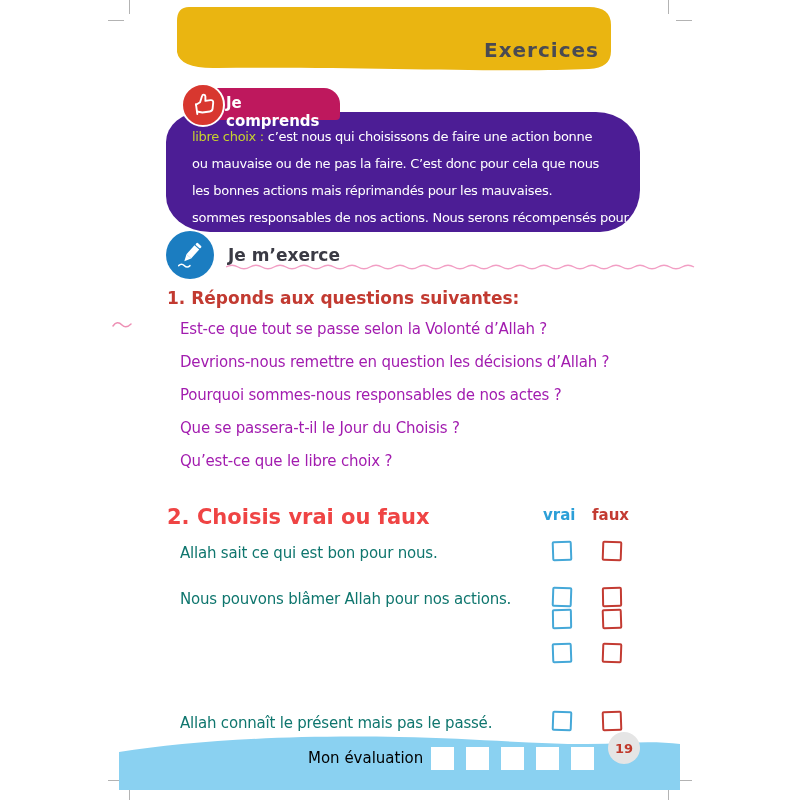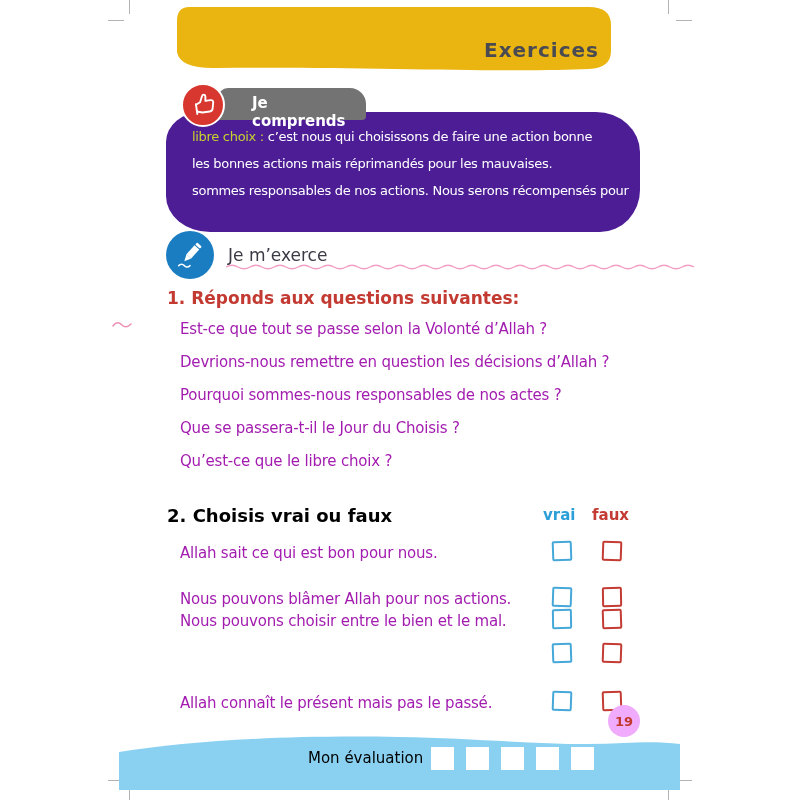--- a/index.html
+++ b/index.html
@@ -8,64 +8,64 @@
 
   
   .crop { position:absolute; background:#b3b3b3; }
 
   
   .banner-wrap { position:absolute; left:167px; top:7px; width:446px; height:66px; }
   .banner-title { position:absolute; right:14px; top:31px; font-size:20px; font-weight:bold;
                   color:#4A4A52; letter-spacing:1px; }
 
   
-  .comp-tab { position:absolute; left:218px; top:88px; width:148px; height:32px;
-              background:#737373; border-radius:10px 16px 4px 0; z-index:2; }
+  .comp-tab { position:absolute; left:192px; top:88px; width:148px; height:32px;
+              background:#be185d; border-radius:10px 16px 4px 0; z-index:2; }
   .comp-tab span { position:absolute; left:34px; top:6px; color:#fff; font-weight:bold; font-size:15px; }
   .comp-circle { position:absolute; left:181px; top:83px; width:44px; height:44px; border-radius:50%;
                  background:#D8372F; border:2px solid #fff; z-index:3; display:flex; align-items:center; justify-content:center; }
   .comp-box { position:absolute; left:166px; top:112px; width:474px; height:120px;
               background:#4c1d95; z-index:1;
               border-radius:36px 44px 40px 44px / 30px 40px 42px 36px; }
   .comp-box .txt { position:absolute; left:26px; top:11px; color:#fff; font-size:13px;
                    line-height:27px; letter-spacing:-0.3px; white-space:nowrap; }
   .term { color:#C6D22F; }
 
   
   .prac-circle { position:absolute; left:166px; top:231px; width:48px; height:48px; border-radius:50%;
                  background:#1B7DC1; display:flex; align-items:center; justify-content:center; }
-  .prac-label { position:absolute; left:228px; top:245px; font-size:17px; font-weight:normal; color:#3A3A44; }
+  .prac-label { position:absolute; left:228px; top:245px; font-size:17px; font-weight:bold; color:#3A3A44; }
   .wavy { position:absolute; left:226px; top:263px; }
 
   
   .ex1-title { position:absolute; left:167px; top:288px; font-size:17px; font-weight:bold; color:#C23A31; }
   .q { position:absolute; left:180px; width:470px; height:33px; font-size:15px; color:#a21caf;
        letter-spacing:-0.2px; white-space:nowrap; }
 
   
-  .ex2-title { position:absolute; left:167px; top:505px; font-size:18px; font-weight:bold; color:#000000; }
+  .ex2-title { position:absolute; left:167px; top:505px; font-size:21px; font-weight:bold; color:#ef4444; }
   .col-vrai  { position:absolute; left:543px; top:506px; font-size:15px; font-weight:bold; color:#2B9FD8; }
   .col-faux  { position:absolute; left:592px; top:506px; font-size:15px; font-weight:bold; color:#C33B32; }
   .tf-row { position:absolute; left:180px; width:460px; height:34px; }
-  .tf-row .stmt { position:absolute; left:0; top:6px; font-size:15px; color:#a21caf;
+  .tf-row .stmt { position:absolute; left:0; top:6px; font-size:15px; color:#0f766e;
                   letter-spacing:-0.2px; white-space:nowrap; }
   .cbx { position:absolute; top:3px; width:20px; height:20px; background:#fff; border-radius:2px; }
   .cbx.vrai { left:372px; border:2.5px solid #45A8D8; }
   .cbx.faux { left:422px; border:2.5px solid #C33B32; }
   .r1 { transform:rotate(-2deg); } .r2 { transform:rotate(2deg); } .r3 { transform:rotate(-1deg); }
 
   
   .tilde { position:absolute; left:112px; top:318px; }
 
   
   .footer-band { position:absolute; left:119px; top:732px; width:561px; height:58px; }
   .eval-label { position:absolute; left:308px; top:749px; font-size:15px; color:#000000; }
   .eval-box { position:absolute; top:747px; width:23px; height:23px; background:#fff; }
-  .page-badge { position:absolute; left:608px; top:705px; width:32px; height:32px; border-radius:50%;
-                background:#f0abfc; display:flex; align-items:center; justify-content:center;
+  .page-badge { position:absolute; left:608px; top:732px; width:32px; height:32px; border-radius:50%;
+                background:#e5e5e5; display:flex; align-items:center; justify-content:center;
                 font-size:13px; font-weight:bold; color:#C0392B; }
 </style>
 </head>
 <body>
 
 <div class="page">
 
   <div class="crop" style="left:129px;top:0;width:1px;height:14px"></div>
   <div class="crop" style="left:108px;top:20px;width:16px;height:1px"></div>
   <div class="crop" style="left:668px;top:0;width:1px;height:14px"></div>
@@ -89,20 +89,21 @@
     <svg width="30" height="30" viewBox="0 0 48 48">
       <g fill="none" stroke="#fff" stroke-width="3" stroke-linecap="round" stroke-linejoin="round" transform="rotate(-8 24 24)">
         <path d="M13 21 v16"></path>
         <path d="M13 22 l7 -3 4.5 -9.5 c1.2 -2.8 5.5 -2 5.2 1.3 l-1 7.2 h8.3 c3 0 4.3 2 3.7 4.6 l-2.3 9.4 c-.6 2.4 -2.6 3.8 -5.1 3.8 h-12 l-8.3 -2.8"></path>
       </g>
     </svg>
   </div>
   <div class="comp-box">
     <div class="txt">
       <div><span class="term">libre choix :</span> <span>c’est nous qui choisissons de faire une action bonne</span></div>
+      <div>ou mauvaise ou de ne pas la faire. C’est donc pour cela que nous</div>
       <div>les bonnes actions mais réprimandés pour les mauvaises.</div>
       <div>sommes responsables de nos actions. Nous serons récompensés pour</div>
     </div>
   </div>
 
   <div class="prac-circle">
     <svg width="34" height="34" viewBox="0 0 48 48">
       <g fill="#fff" transform="rotate(42 24 24)">
         <rect x="19.5" y="4" width="9" height="4" rx="1.5"></rect>
         <rect x="19.5" y="9.5" width="9" height="17"></rect>
@@ -135,29 +136,28 @@
     <span class="stmt">Allah sait ce qui est bon pour nous.</span>
     <div class="cbx vrai r1"></div>
     <div class="cbx faux r2"></div>
   </div>
   <div class="tf-row" style="top:584px">
     <span class="stmt">Nous pouvons blâmer Allah pour nos actions.</span>
     <div class="cbx vrai r2"></div>
     <div class="cbx faux r3"></div>
   </div>
   <div class="tf-row" style="top:606px">
-    <span class="stmt">Nous pouvons choisir entre le bien et le mal.</span>
     <div class="cbx vrai r3"></div>
     <div class="cbx faux r1"></div>
   </div>
   <div class="tf-row" style="top:640px">
     <div class="cbx vrai r1"></div>
     <div class="cbx faux r2"></div>
   </div>
-  <div class="tf-row" style="top:688px">
+  <div class="tf-row" style="top:708px">
     <span class="stmt">Allah connaît le présent mais pas le passé.</span>
     <div class="cbx vrai r2"></div>
     <div class="cbx faux r1"></div>
   </div>
 
   <svg class="footer-band" viewBox="0 0 561 58" preserveAspectRatio="none">
     <path d="M0 20 C70 9 160 3 280 5 C370 6.5 440 15 505 11 C525 9.7 545 10 561 12 L561 58 L0 58 Z" fill="#8AD1F1"></path>
   </svg>
   <div class="eval-label">Mon évaluation</div>
   <div class="eval-box" style="left:431px"></div>

